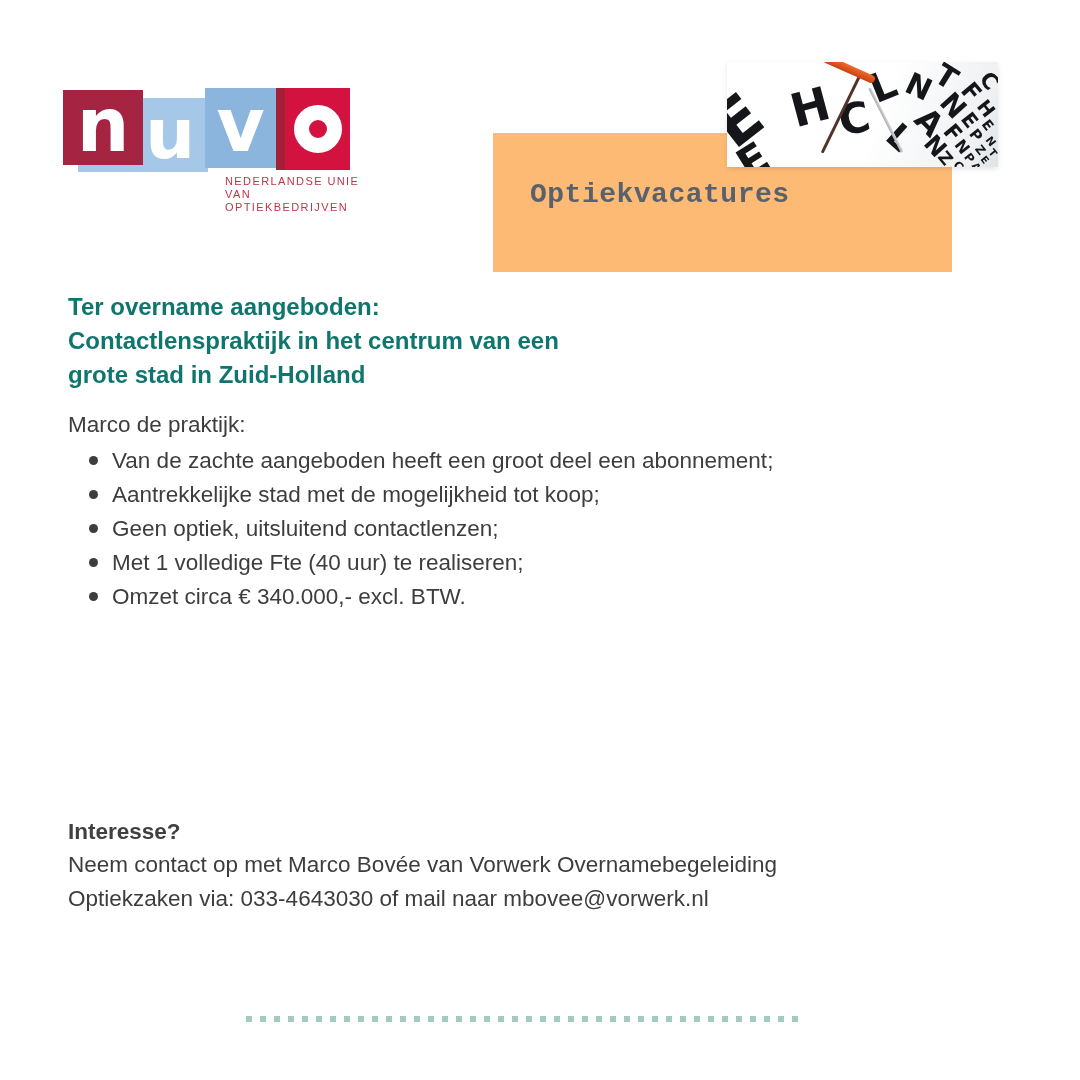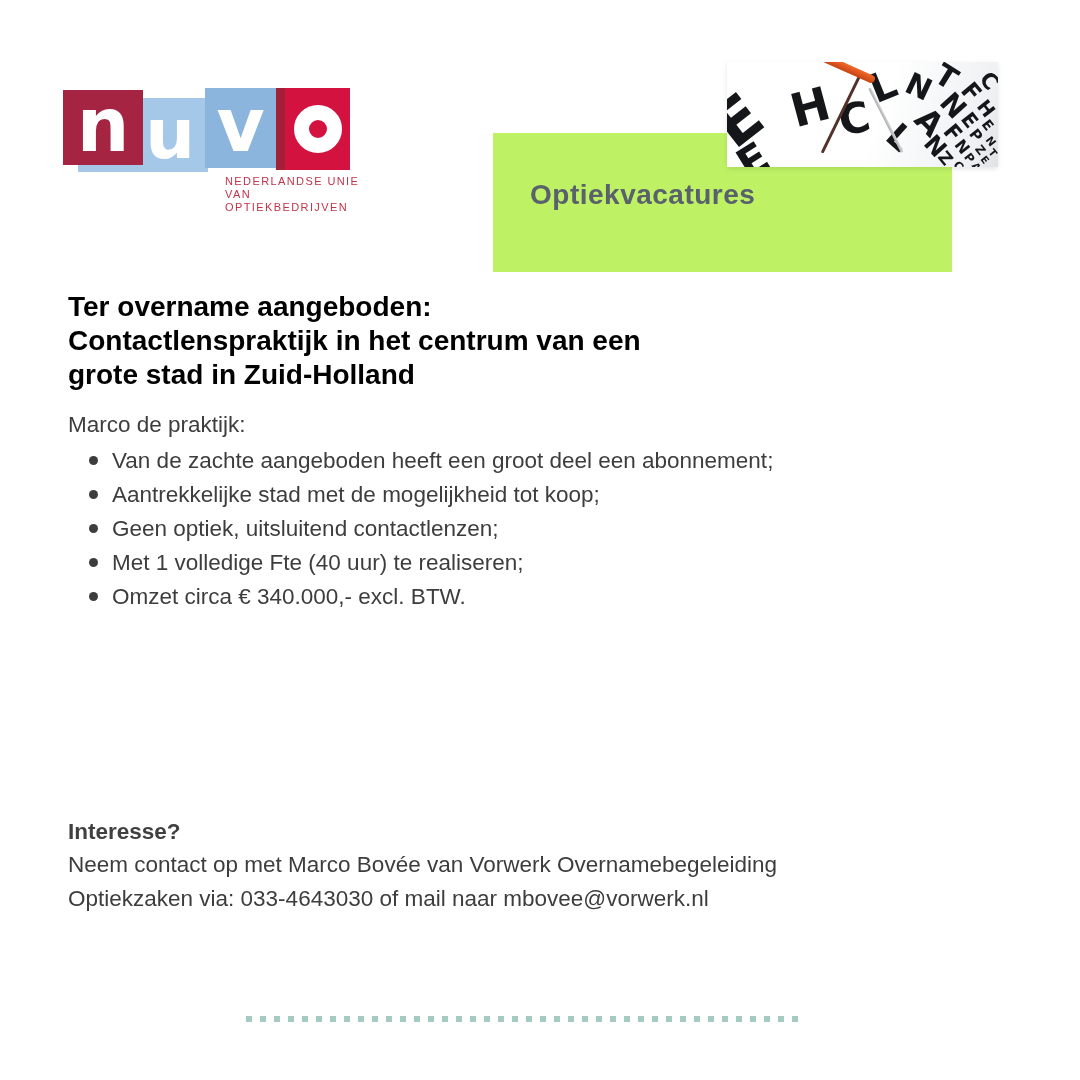--- a/index.html
+++ b/index.html
@@ -49,22 +49,22 @@
     position:absolute;left:133px;top:10px;width:3px;height:90px;
     background:#53322a;transform:rotate(26deg);transform-origin:top center;border-radius:2px;
   }
   #glasses-temple-silver{
     position:absolute;left:141px;top:26px;width:3px;height:72px;
     background:linear-gradient(90deg,#a9abae,#d9dadc);transform:rotate(-27deg);transform-origin:top center;border-radius:2px;
   }
   
   .preline{white-space:pre-line;}
   #listing-heading{
-    position:absolute;left:68px;top:290px;font-weight:700;font-size:28px;
-    line-height:34px;color:#000000;
+    position:absolute;left:68px;top:290px;font-weight:700;font-size:24px;
+    line-height:34px;color:#0f766e;
   }
   .bodytext{color:#3d3d3d;font-size:22.5px;line-height:34px;}
   #listing-intro{position:absolute;left:68px;top:408px;}
   #bullet-list{position:absolute;left:68px;top:444px;margin:0;padding:0;list-style:none;}
   #bullet-list li{display:flex;}
   .bullet-dot{width:24px;margin-left:20px;flex:none;position:relative;}
   .bullet-dot::before{
     content:"";position:absolute;left:1px;top:12px;width:9px;height:9px;
     border-radius:50%;background:#3d3d3d;
   }
@@ -89,21 +89,21 @@
     <div class="tile" id="tile-v" style="background: rgb(140, 181, 222);">
       <span class="glyph">v</span>
     </div>
     <div class="tile" id="tile-o" style="background: rgb(212, 18, 63); border-left: 9px solid rgb(163, 32, 56);">
       <span id="o-ring"></span>
     </div>
     <div id="logo-subtitle" class="preline" style="color: rgb(193, 51, 73);">NEDERLANDSE UNIE
 VAN OPTIEKBEDRIJVEN</div>
   </div>
 
-  <div id="banner" style="background: #bef264;">
+  <div id="banner" style="background: #fdba74; font-family: Liberation Mono, monospace;">
     <div id="banner-title" style="color: rgb(89, 97, 108);">Optiekvacatures</div>
   </div>
 
   <div id="photo">
     <div id="eye-letters">
         <span class="eye-letter" style="left: -10px; top: 28px; font-size: 62px; transform: rotate(-38deg);">E</span>
         <span class="eye-letter" style="left: 12px; top: 78px; font-size: 42px; transform: rotate(-32deg);">E</span>
         <span class="eye-letter" style="left: 64px; top: 22px; font-size: 46px; transform: rotate(-15deg);">H</span>
         <span class="eye-letter" style="left: 112px; top: 36px; font-size: 42px; transform: rotate(-12deg);">C</span>
         <span class="eye-letter" style="left: 143px; top: 4px; font-size: 40px; transform: rotate(-22deg);">L</span>

